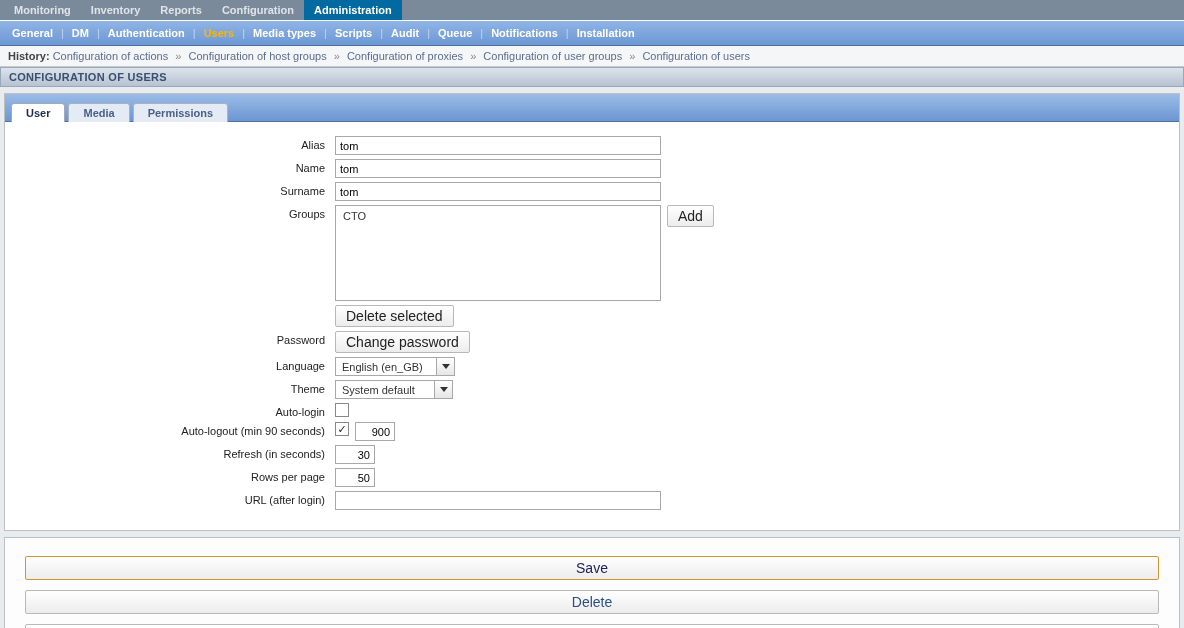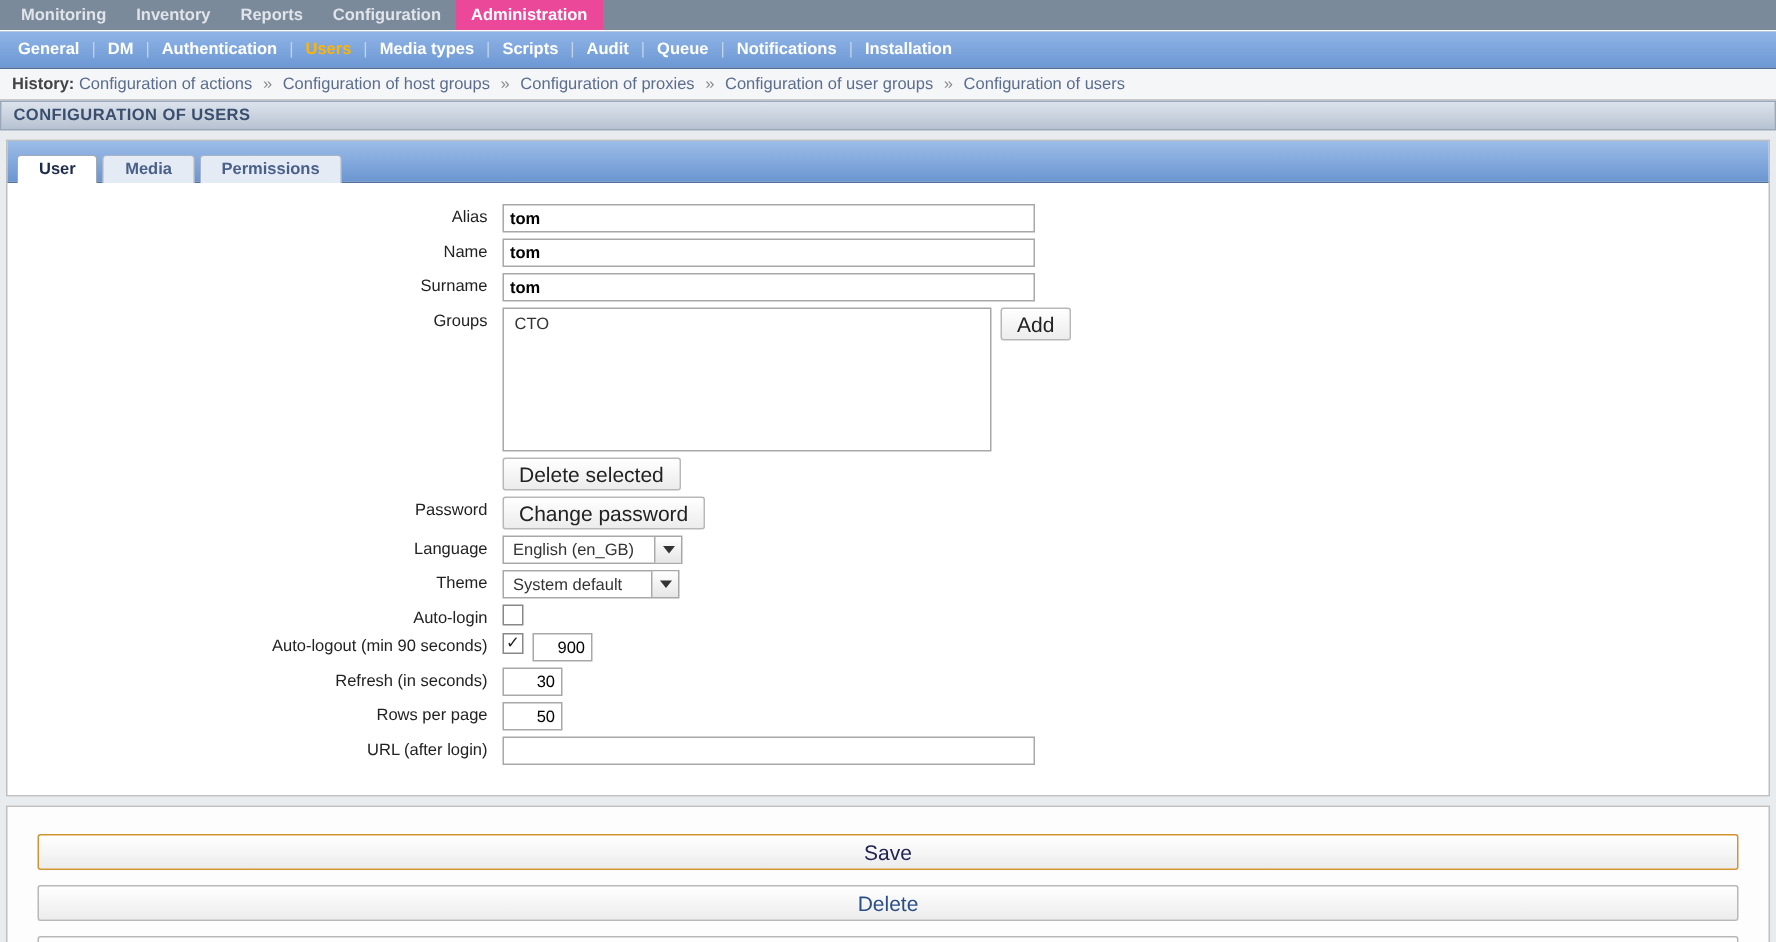--- a/index.html
+++ b/index.html
@@ -15,21 +15,21 @@
       display: flex;
       border-bottom: 1px solid #fff;
     }
     .topnav .item {
       padding: 4px 10px;
       color: #e0e4ea;
       font-weight: bold;
       cursor: pointer;
     }
     .topnav .item.active {
-      background: #ec4899;
+      background: #0369a1;
       color: #fff;
     }
     .subnav {
       padding: 4px 4px;
       display: flex;
       align-items: center;
       background: linear-gradient(to bottom, #8fb4e6, #6d98d4);
       border-bottom: 1px solid #4c6fa0;
     }
     .subnav .item {
@@ -120,21 +120,21 @@
       gap: 6px;
     }
     input[type="text"], .select-like {
       border: 1px solid #a8a8a8;
       padding: 2px 4px;
       font-family: inherit;
       font-size: 11px;
       height: 19px;
       background: #fff;
     }
-    .w326 { width: 355px; font-weight: bold; }
+    .w326 { width: 326px; }
     .w54  { width: 40px; text-align: right; }
     .list-box {
       width: 326px;
       height: 96px;
       border: 1px solid #a8a8a8;
       padding: 3px 5px;
       overflow: auto;
       background: #fff;
     }
     .list-box .opt { padding: 1px 2px; cursor: pointer; }

